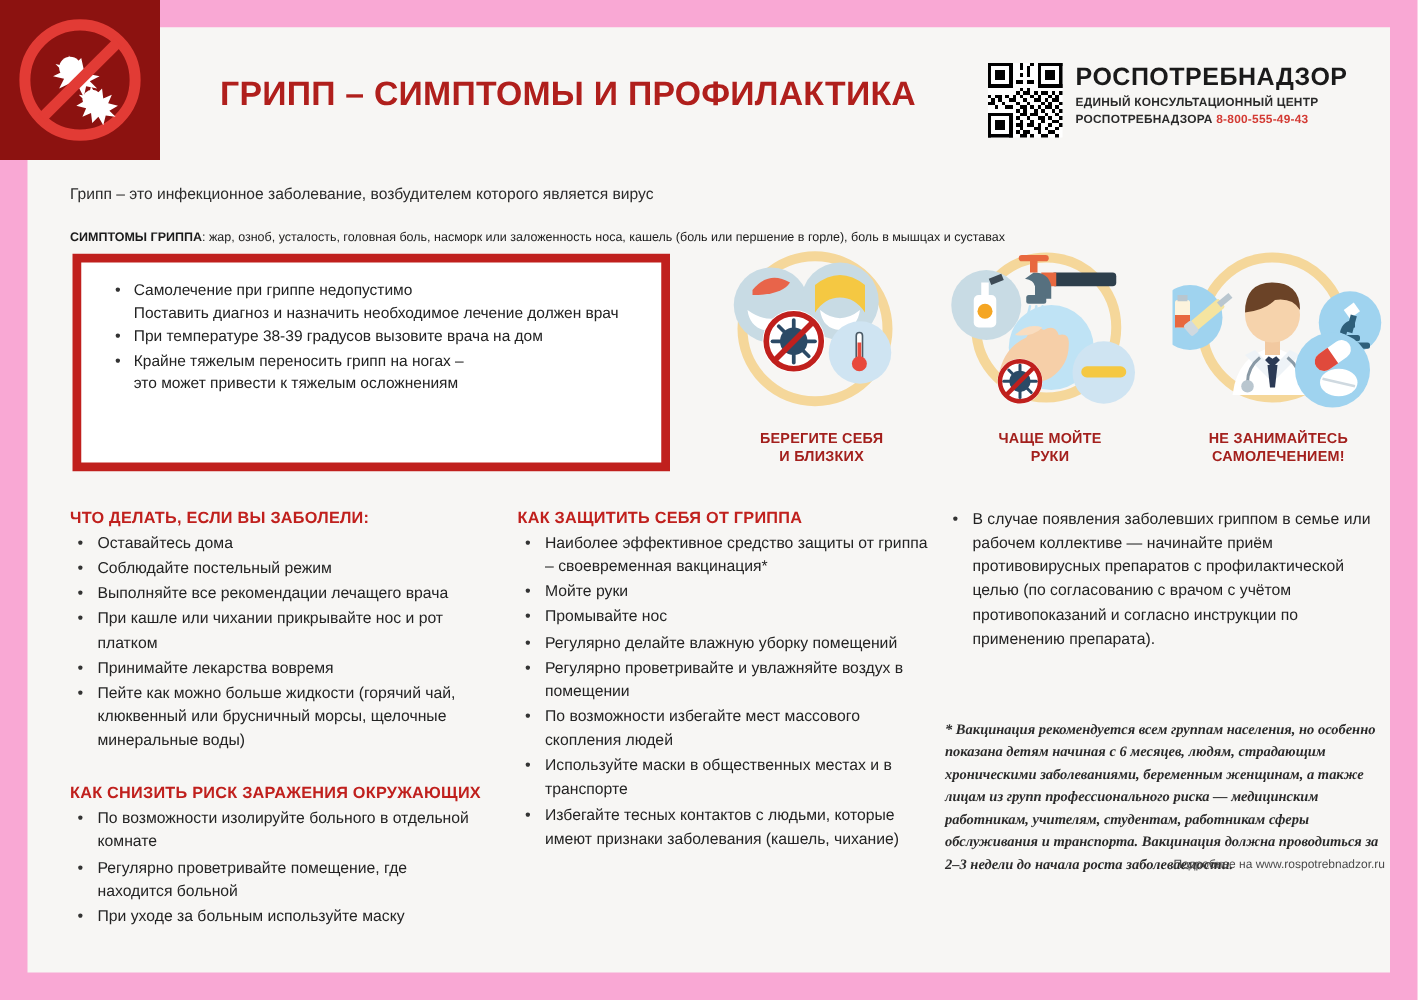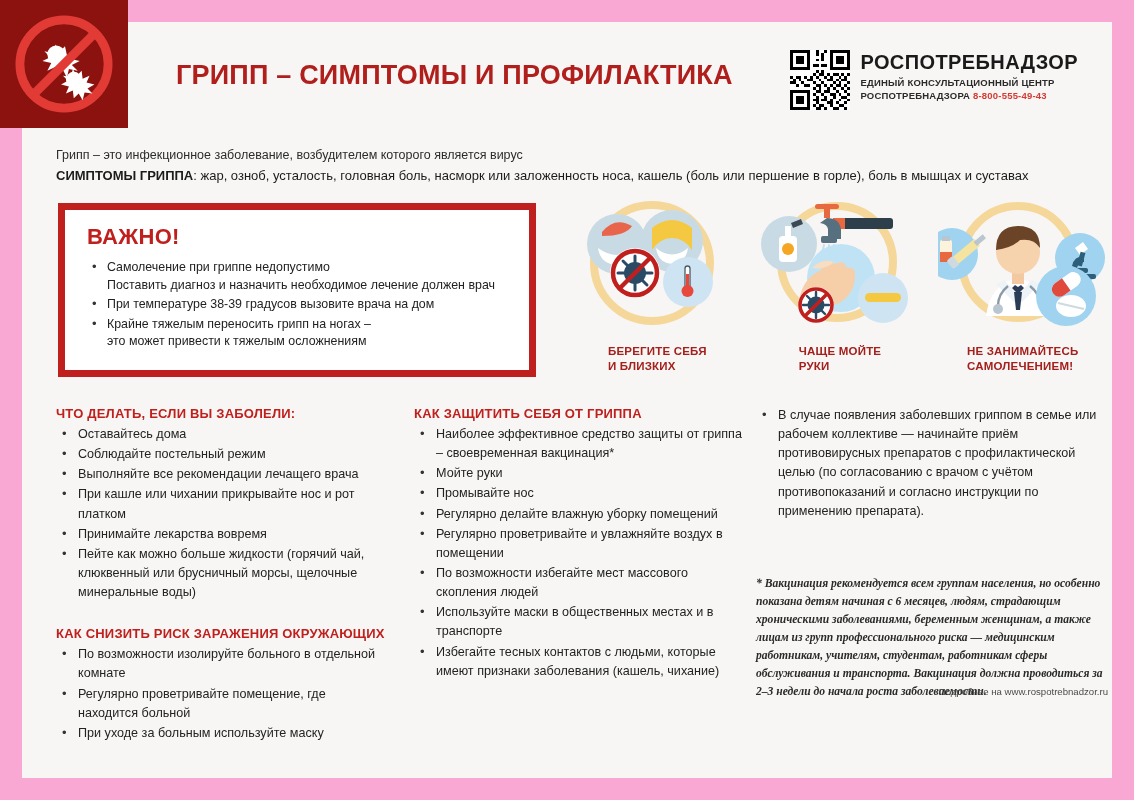--- a/index.html
+++ b/index.html
@@ -24,38 +24,38 @@
   .brand{position:absolute;right:34px;top:28px;display:flex;align-items:flex-start;gap:10px;}
   .qr{width:60px;height:60px;display:block;}
   .brand-text{padding-top:2px;}
   .brand-name{font-size:20px;font-weight:bold;color:#1a1a1a;letter-spacing:.4px;line-height:1.05;}
   .brand-sub{font-size:9.5px;font-weight:bold;color:#2a2a2a;letter-spacing:.2px;line-height:1.35;margin-top:4px;}
   .brand-sub .phone{color:#d33a33;}
 
   
   .intro{position:absolute;left:56px;top:146px;right:34px;}
   .intro-l1{font-size:12.5px;color:#2b2b2b;line-height:1.45;}
-  .intro-l2{font-size:13px;color:#1b1b1b;line-height:1.45;margin-top:3px;}
+  .intro-l2{font-size:10px;color:#1b1b1b;line-height:1.45;margin-top:20px;}
   .intro-l2 b{font-weight:bold;}
 
   
   .important{position:absolute;left:58px;top:203px;width:478px;height:174px;
              border:7px solid #c0201d;background:#ffffff;box-sizing:border-box;}
   .important-inner{padding:14px 18px 0 22px;}
   .important-title{color:#c0201d;font-size:22px;font-weight:bold;letter-spacing:.3px;margin-bottom:9px;}
   .imp-list{list-style:none;margin:0;padding:0;}
   .imp-list li{position:relative;padding-left:20px;font-size:12.4px;color:#222;line-height:1.42;margin-bottom:2px;}
   .imp-list li::before{content:"•";position:absolute;left:5px;top:-1px;color:#333;font-size:13px;}
   .imp-list li .cont{display:block;}
 
   
   .illus{position:absolute;left:566px;top:196px;right:20px;height:185px;display:flex;}
   .illus-col{flex:1 1 0;display:flex;flex-direction:column;align-items:center;}
   .illus-art{width:170px;height:140px;display:block;}
-  .illus-cap{margin-top:8px;text-align:left;color:#a3201d;font-size:11.5px;font-weight:bold;
+  .illus-cap{margin-top:8px;text-align:center;color:#a3201d;font-size:11.5px;font-weight:bold;
              line-height:1.28;letter-spacing:.2px;}
 
   
   .cols{position:absolute;left:56px;top:406px;right:30px;bottom:20px;}
   .col{position:absolute;top:0;}
   .col-a{left:0;width:330px;}
   .col-b{left:358px;width:330px;}
   .col-c{left:700px;width:352px;}
 
   .sec-head{color:#c0201d;font-size:13px;font-weight:bold;letter-spacing:.2px;margin-bottom:4px;}
@@ -207,21 +207,20 @@
 
   <div class="intro">
     <div class="intro-l1">Грипп – это инфекционное заболевание, возбудителем которого является вирус</div>
     <div class="intro-l2">
       <b>СИМПТОМЫ ГРИППА</b><span>: жар, озноб, усталость, головная боль, насморк   или заложенность носа, кашель (боль или першение в горле), боль в мышцах и суставах</span>
     </div>
   </div>
 
   <div class="important">
     <div class="important-inner">
-      <div class="important-title">ВАЖНО!</div>
       <ul class="imp-list">
         <li>
           <span>Самолечение при гриппе недопустимо</span>
           <span class="cont">Поставить диагноз и назначить необходимое лечение должен врач</span>
         </li>
         <li>
           <span>При температуре 38-39 градусов вызовите врача на дом</span>
         </li>
         <li>
           <span>Крайне тяжелым переносить грипп на ногах –</span>

